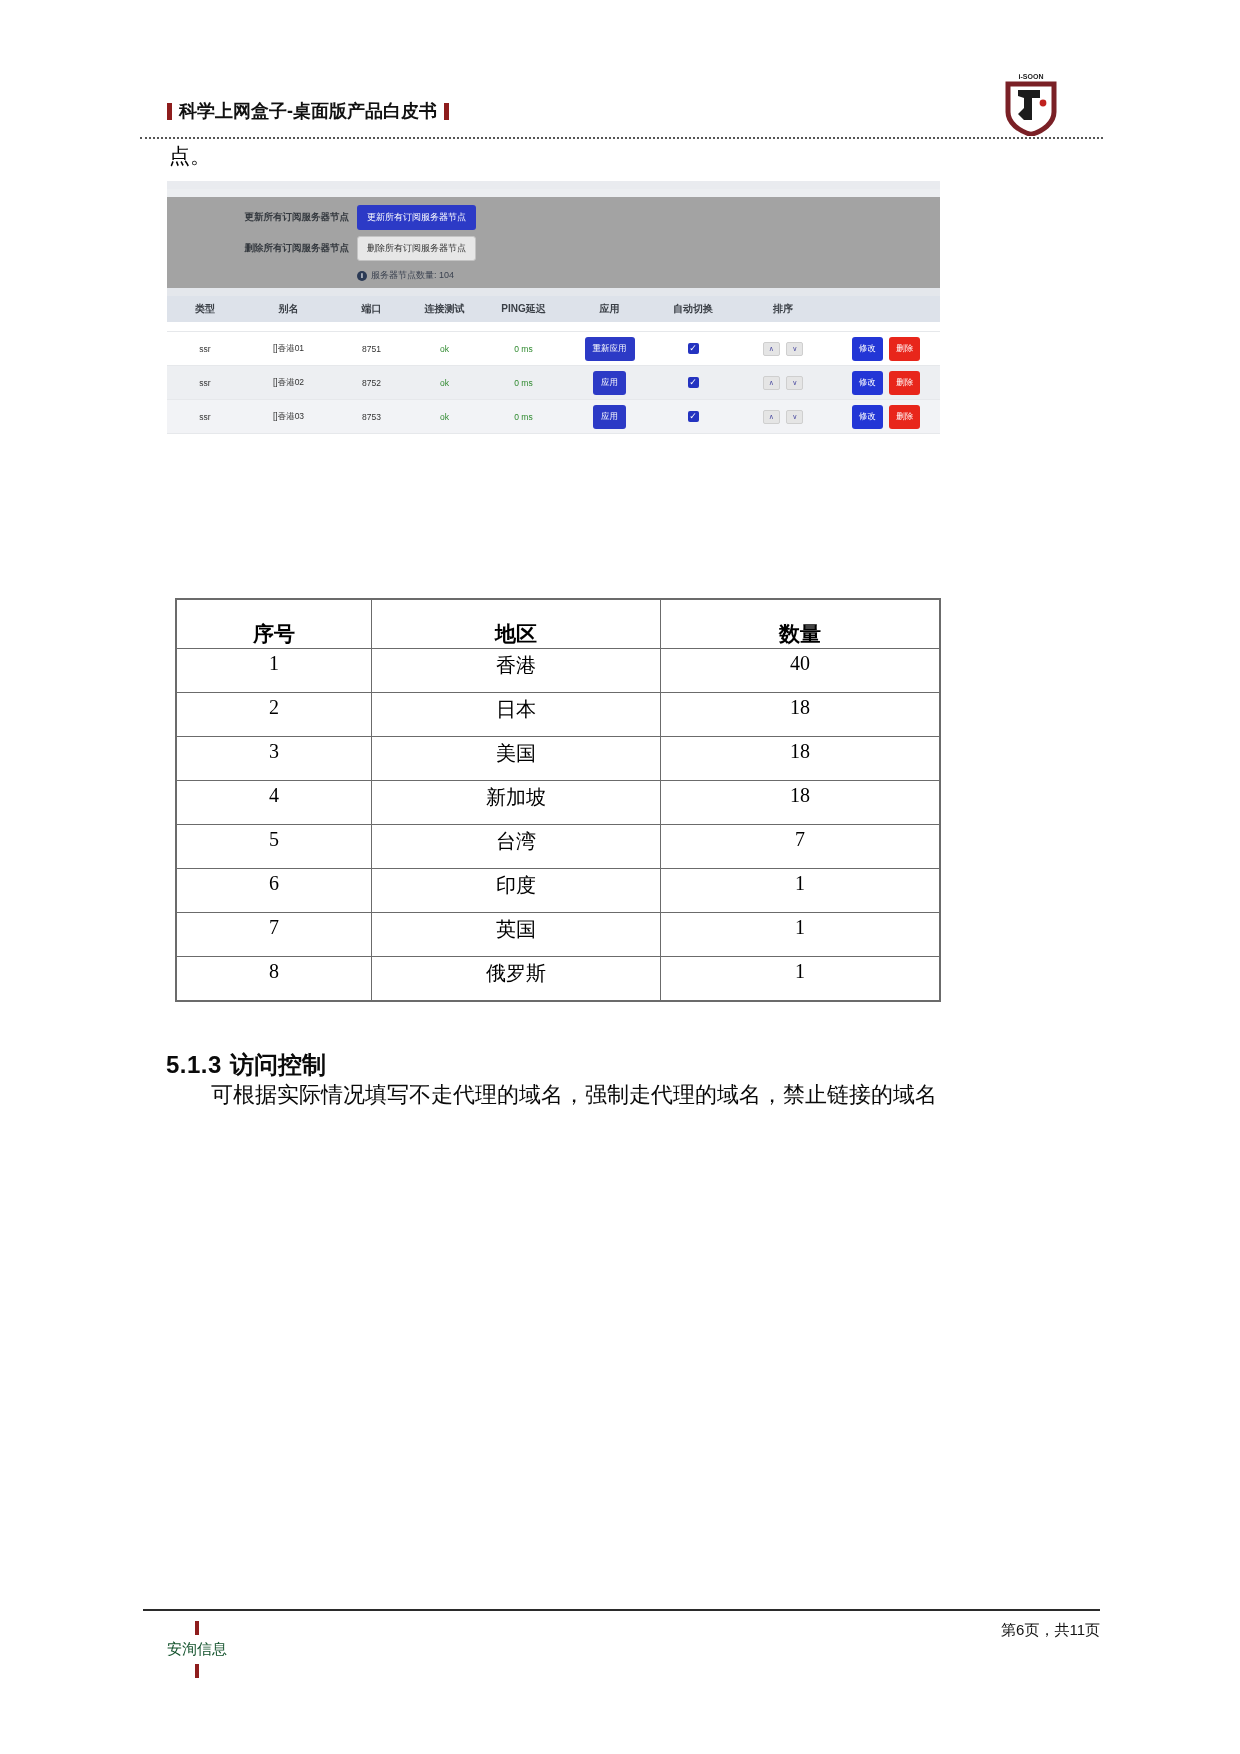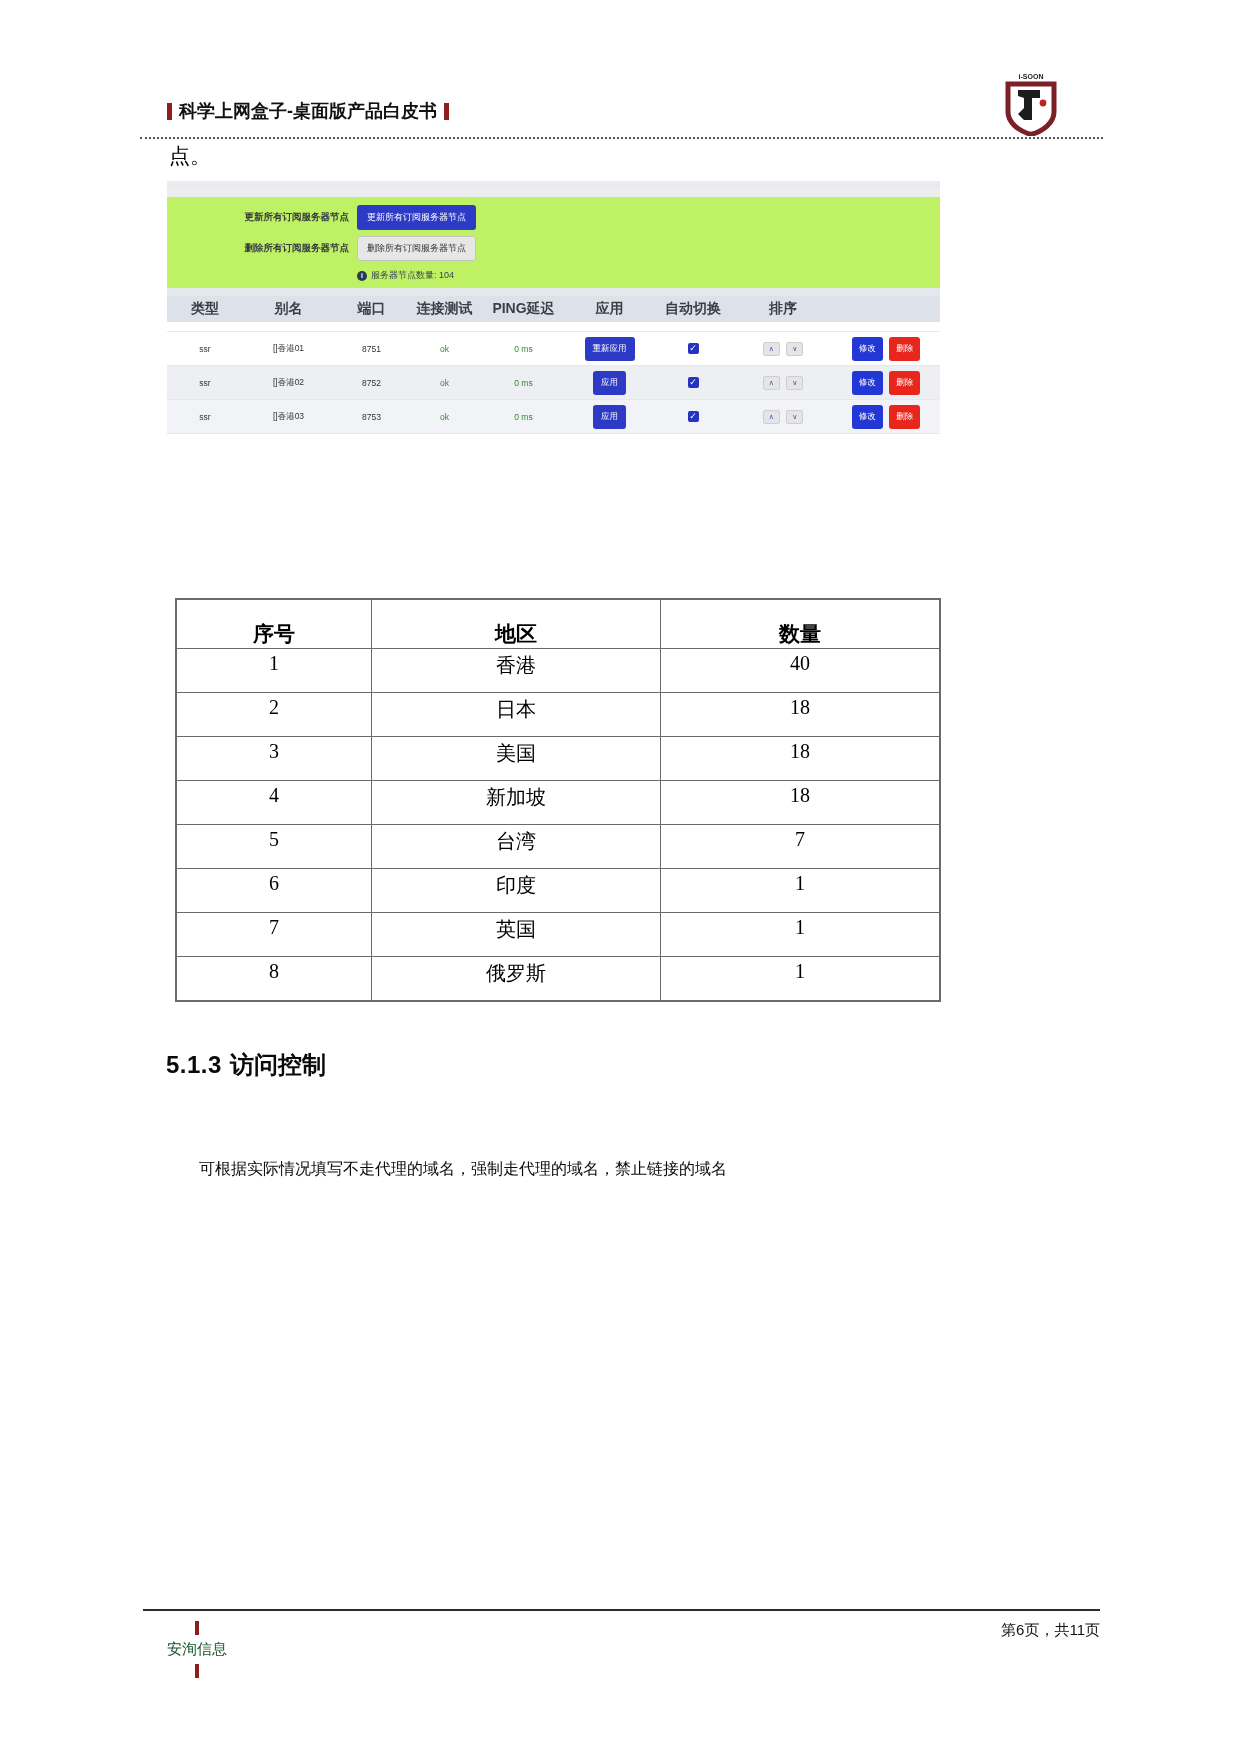--- a/index.html
+++ b/index.html
@@ -20,55 +20,55 @@
   .logo { position:absolute; left:1002px; top:70px; width:58px; height:66px; }
 
   
   .shot { position:absolute; left:167px; top:181px; width:773px; background:#f3f4f6;
     font-family:"Liberation Sans","DejaVu Sans",sans-serif; }
   .shot-topstrip { height:8px; background:#e9ebef; }
   .shot-titlebar { height:30px; background:#ffffff; border-bottom:1px solid #e2e4e8;
     display:flex; align-items:center; padding-left:15px; }
   .shot-title { font-size:12px; font-weight:bold; color:#232b38; }
   .shot-gap { height:8px; background:#eceef1; }
-  .shot-form { background:#bef264; padding:5px 0 6px 0; }
+  .shot-form { background:#a3a3a3; padding:5px 0 6px 0; }
   .form-row { display:flex; align-items:center; height:31px; }
   .form-label { width:182px; text-align:right; font-size:9.5px; font-weight:bold; color:#34393f; }
   .btn-primary { margin-left:8px; background:#2c3ac6; color:#fff; border:none; border-radius:3px;
     font-size:9px; padding:6px 10px; cursor:pointer; }
   .btn-gray { margin-left:8px; background:#e7e7e7; color:#333; border:1px solid #c4c4c4; border-radius:3px;
     font-size:9px; padding:5px 9px; cursor:pointer; }
   .info-row { margin-left:190px; margin-top:5px; display:flex; align-items:center; gap:4px; }
   .info-icon { width:10px; height:10px; border-radius:50%; background:#2b3a55; color:#fff;
     font-size:7px; line-height:10px; text-align:center; font-weight:bold; }
   .info-text { font-size:9px; color:#3b4250; }
   .shot-gap2 { height:8px; background:#e4e7ec; }
   .mini-grid { display:grid; grid-template-columns:76px 91px 75px 71px 87px 85px 82px 98px 108px; align-items:center; }
-  .mini-head { height:26px; background:#dde2ea; font-size:14px; color:#3a3f46; font-weight:bold; }
+  .mini-head { height:26px; background:#dde2ea; font-size:10px; color:#3a3f46; font-weight:bold; }
   .mini-head > div { text-align:center; }
   .mini-spacer { height:10px; background:#ffffff; border-bottom:1px solid #e6e8eb; }
   .mini-row { height:34px; font-size:8.5px; color:#333; border-bottom:1px solid #e6e8eb; }
   .mini-row > div { text-align:center; }
   .row-a { background:#ffffff; } .row-b { background:#edeff2; } .row-c { background:#f2f3f6; }
   .green { color:#2f8a2f; }
   .btn-apply { background:#2c3ac6; color:#fff; border:none; border-radius:3px; font-size:8.5px;
     padding:6px 8px; cursor:pointer; }
   .checkbox { display:inline-block; width:11px; height:11px; background:#2433c0; border-radius:2px;
     color:#fff; font-size:9px; line-height:11px; text-align:center; cursor:pointer; }
   .sort-btn { display:inline-block; width:17px; height:14px; background:#e5e5e5; border:1px solid #cfcfcf;
     border-radius:2px; color:#4a4aa0; font-size:7px; line-height:12px; text-align:center; margin:0 2px; cursor:pointer; }
   .btn-modify { background:#2336d6; color:#fff; border:none; border-radius:3px; font-size:8.5px;
     padding:6px 7px; margin-right:4px; cursor:pointer; }
   .btn-delete { background:#e8261b; color:#fff; border:none; border-radius:3px; font-size:8.5px;
     padding:6px 7px; cursor:pointer; }
 
   
   .para1 { position:absolute; left:167px; top:462px; width:776px; font-size:21px; line-height:45px;
     text-align:justify; text-indent:2em; color:#0a0a0a; }
-  .para2 { position:absolute; left:167px; top:1140px; width:776px; font-size:16px; line-height:57px;
+  .para2 { position:absolute; left:167px; top:1066px; width:776px; font-size:22px; line-height:57px;
     text-align:justify; text-indent:2em; color:#0a0a0a; }
 
   
   .region-table { position:absolute; left:175px; top:598px; width:766px; border-collapse:collapse;
     border:2px solid #6b6b6b; }
   .region-table th, .region-table td { border:1px solid #6b6b6b; text-align:center; vertical-align:top; }
   .region-table th { height:41px; font-size:21px; font-weight:bold; padding-top:20px; }
   .region-table td { height:44px; font-size:20px; padding-top:3px; }
   .col-no { width:196px; } .col-region { width:290px; } .col-count { width:280px; }
 

